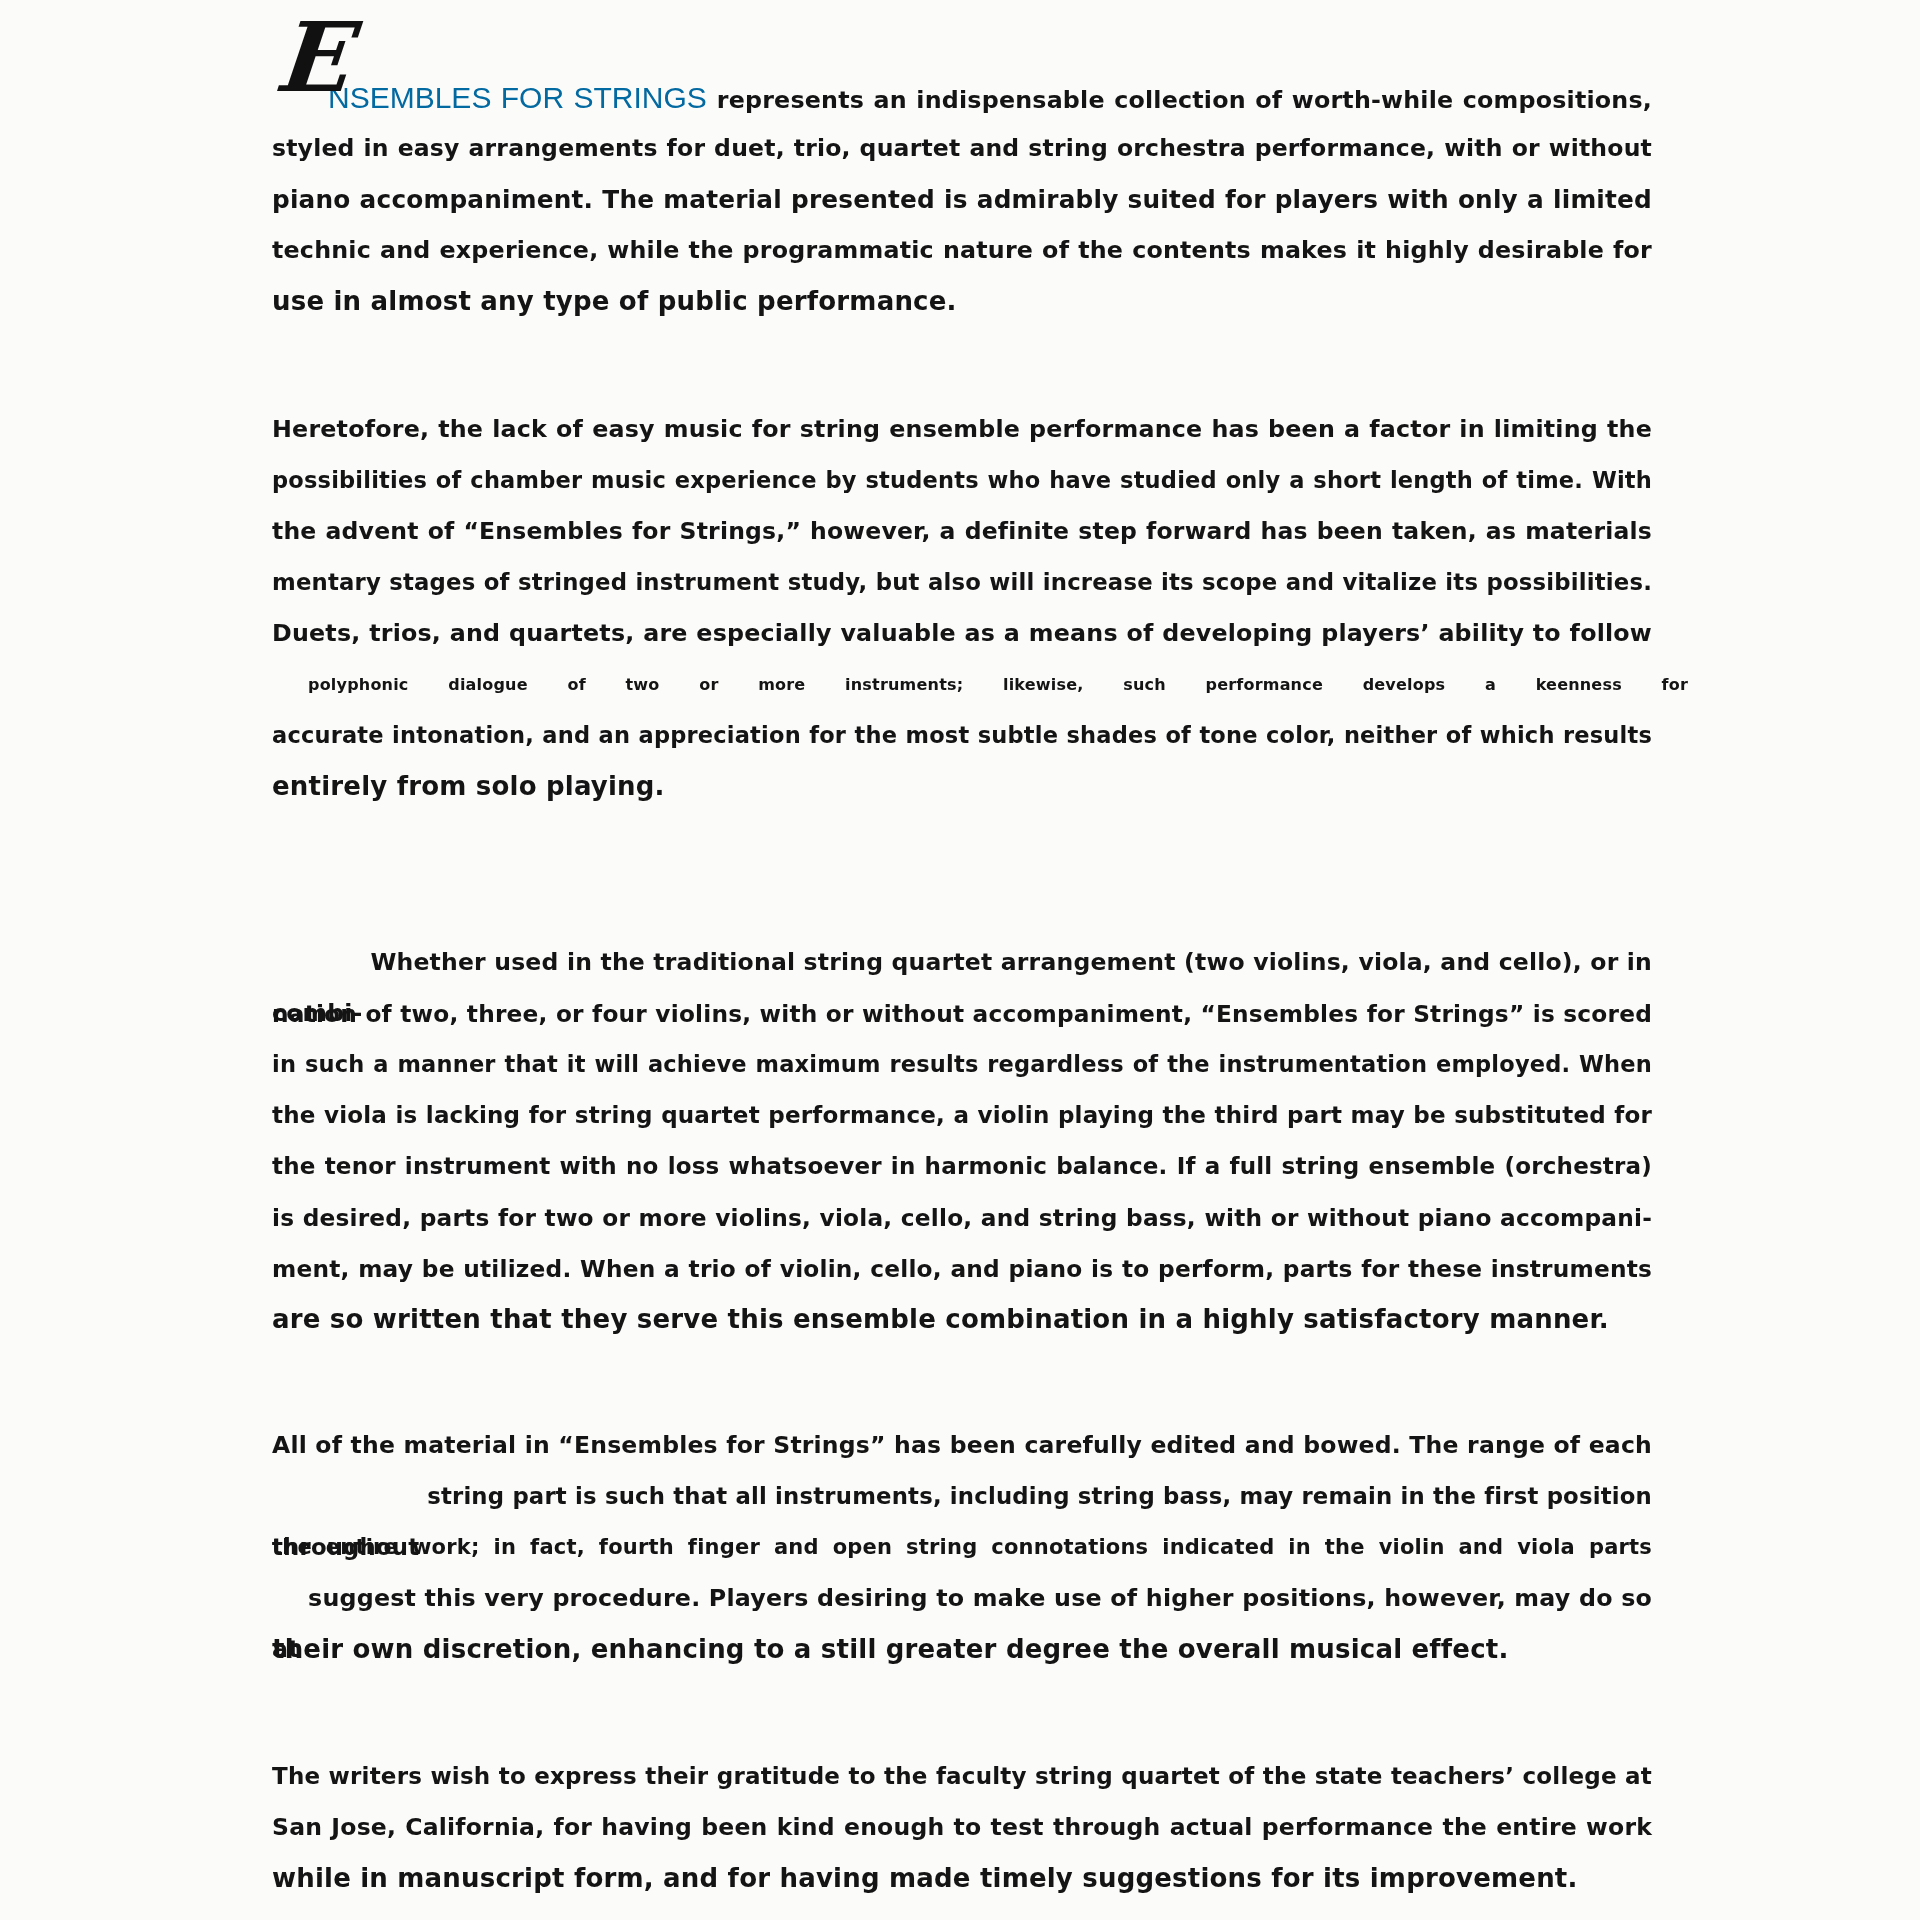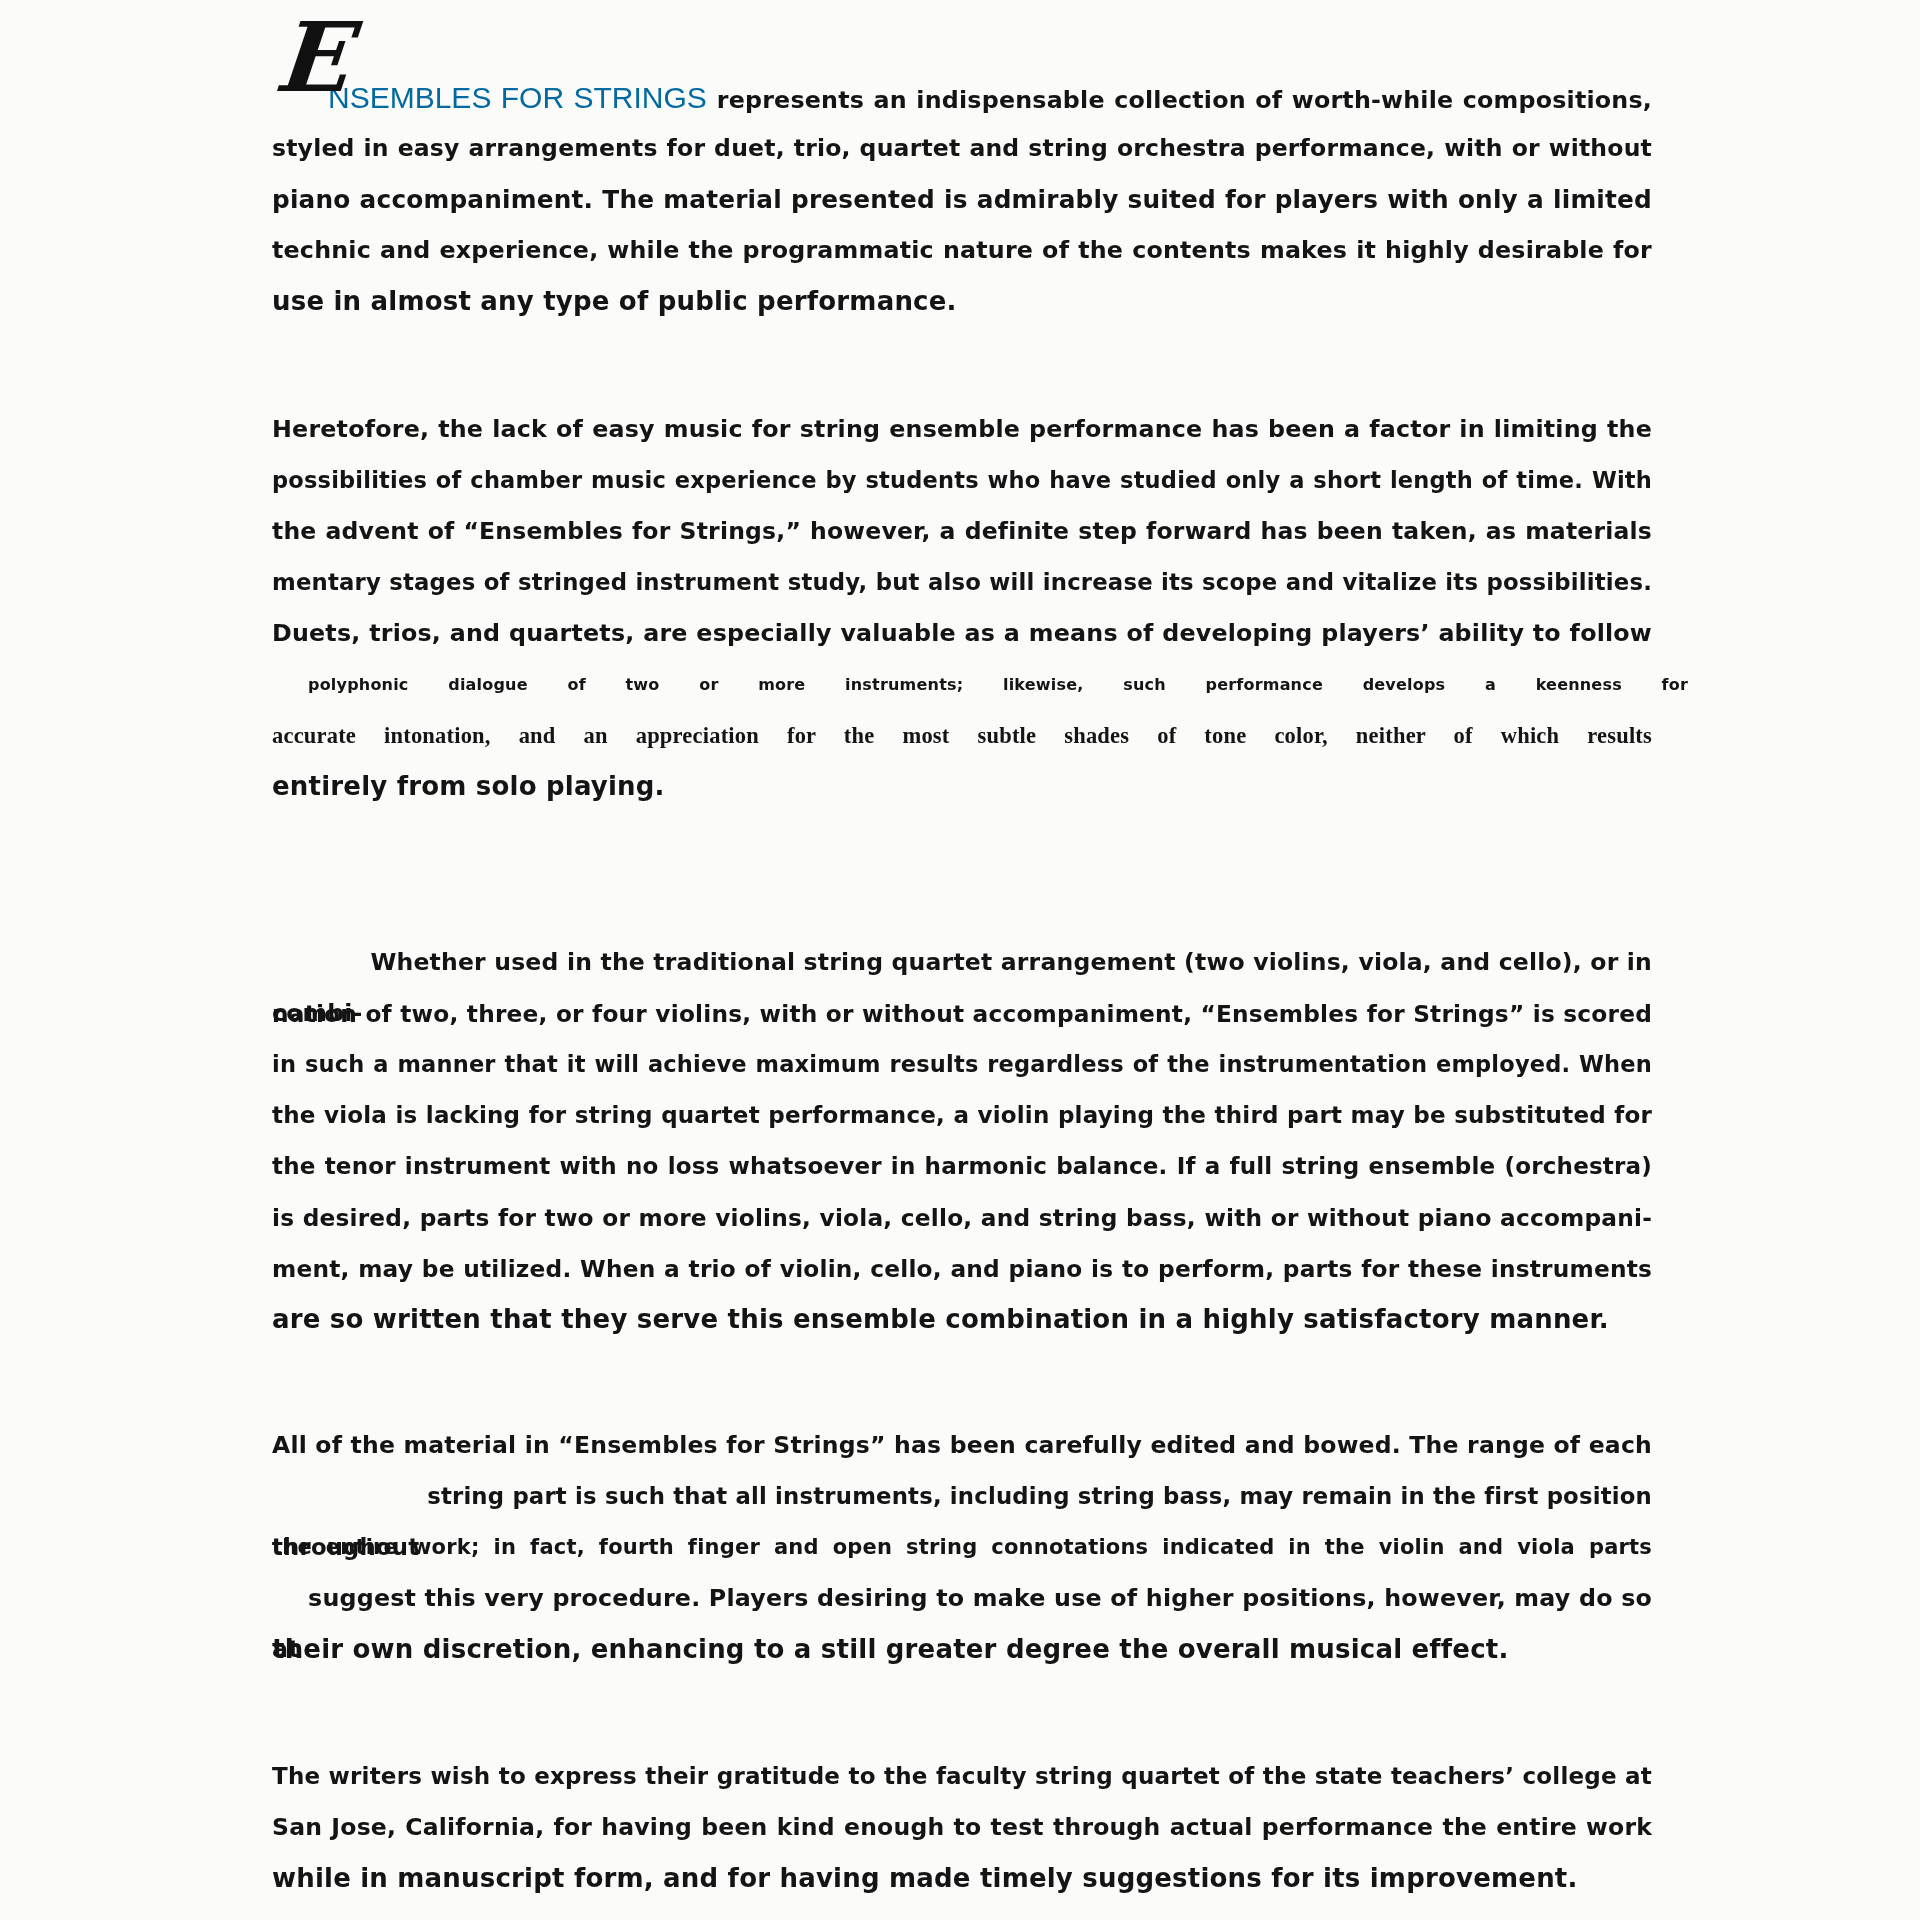--- a/index.html
+++ b/index.html
@@ -124,21 +124,21 @@
     <div class="line">
         <span class="line-inner" style="white-space: normal; font-size: 22.75px;">mentary stages of stringed instrument study, but also will increase its scope and vitalize its possibilities.</span>
       </div>
     <div class="line">
         <span class="line-inner" style="white-space: normal; font-size: 23.75px;">Duets, trios, and quartets, are especially valuable as a means of developing players’ ability to follow</span>
       </div>
     <div class="line">
         <span class="line-inner" style="white-space: normal; font-size: 16px; margin-left: 36px;">polyphonic dialogue of two or more instruments; likewise, such performance develops a keenness for</span>
       </div>
     <div class="line">
-        <span class="line-inner" style="white-space: normal; font-size: 22.5px; font-family: Liberation Serif, serif;">accurate intonation, and an appreciation for the most subtle shades of tone color, neither of which results</span>
+        <span class="line-inner" style="white-space: normal; font-size: 22.5px;">accurate intonation, and an appreciation for the most subtle shades of tone color, neither of which results</span>
       </div>
     <div class="line last">
         <span class="line-inner" style="white-space: normal;">entirely from solo playing.</span>
       </div>
   </div>
 
   <div class="para" id="p3">
     <div class="line">
         <span class="line-inner" style="white-space: normal; font-size: 23.5px;">Whether used in the traditional string quartet arrangement (two violins, viola, and cello), or in combi-</span>
       </div>

